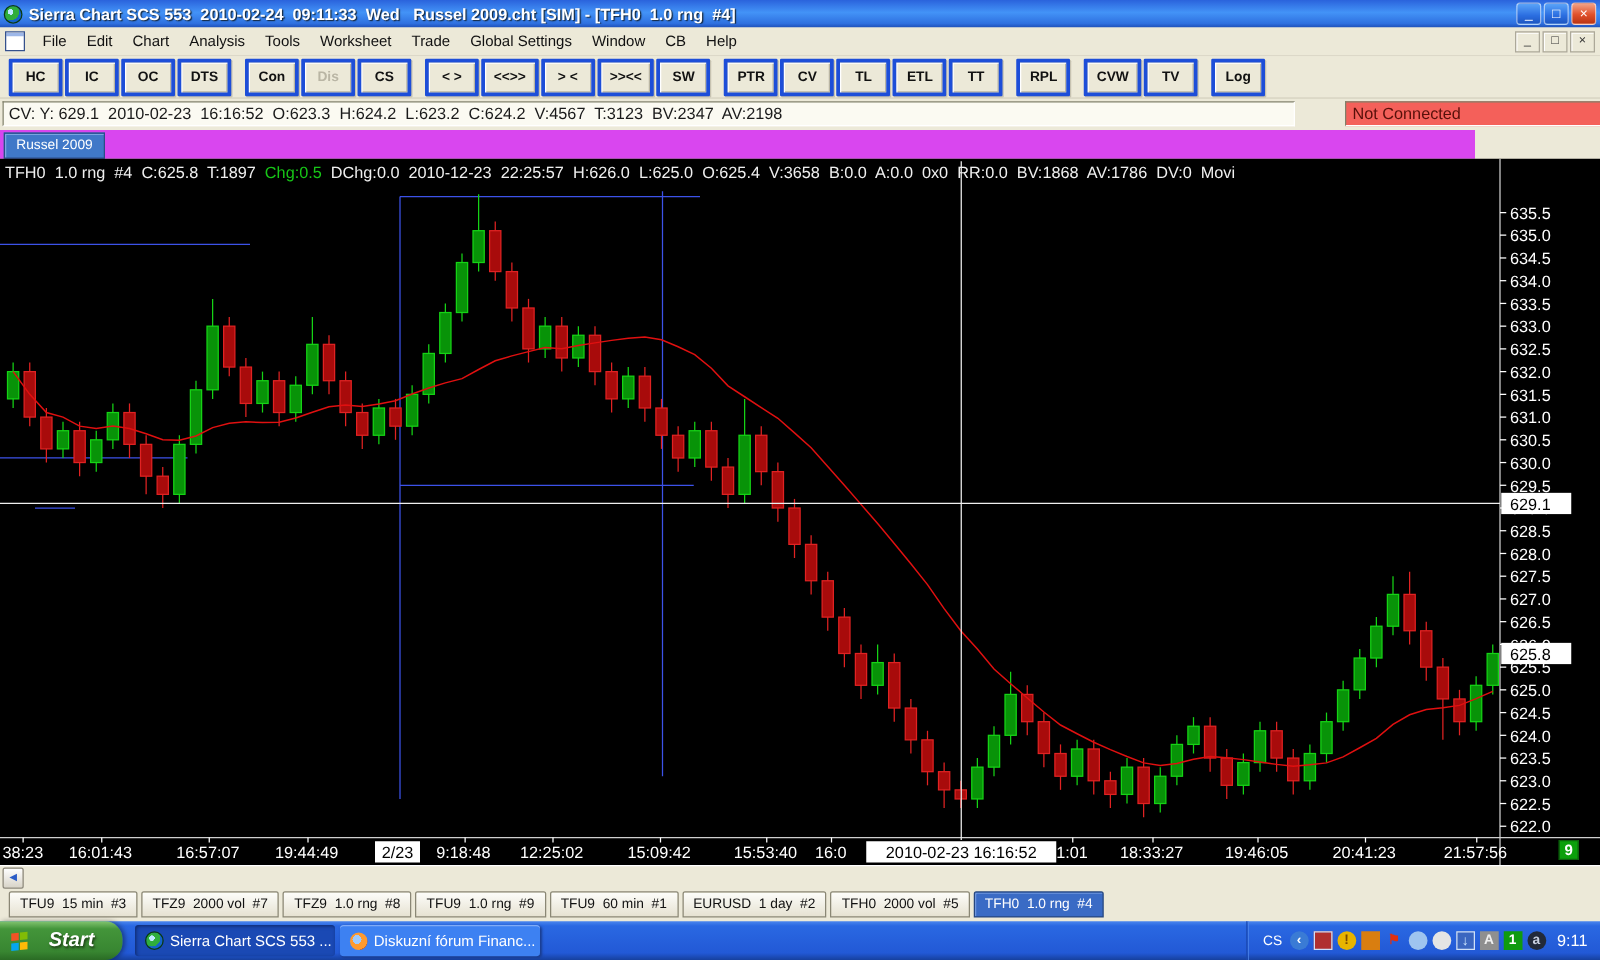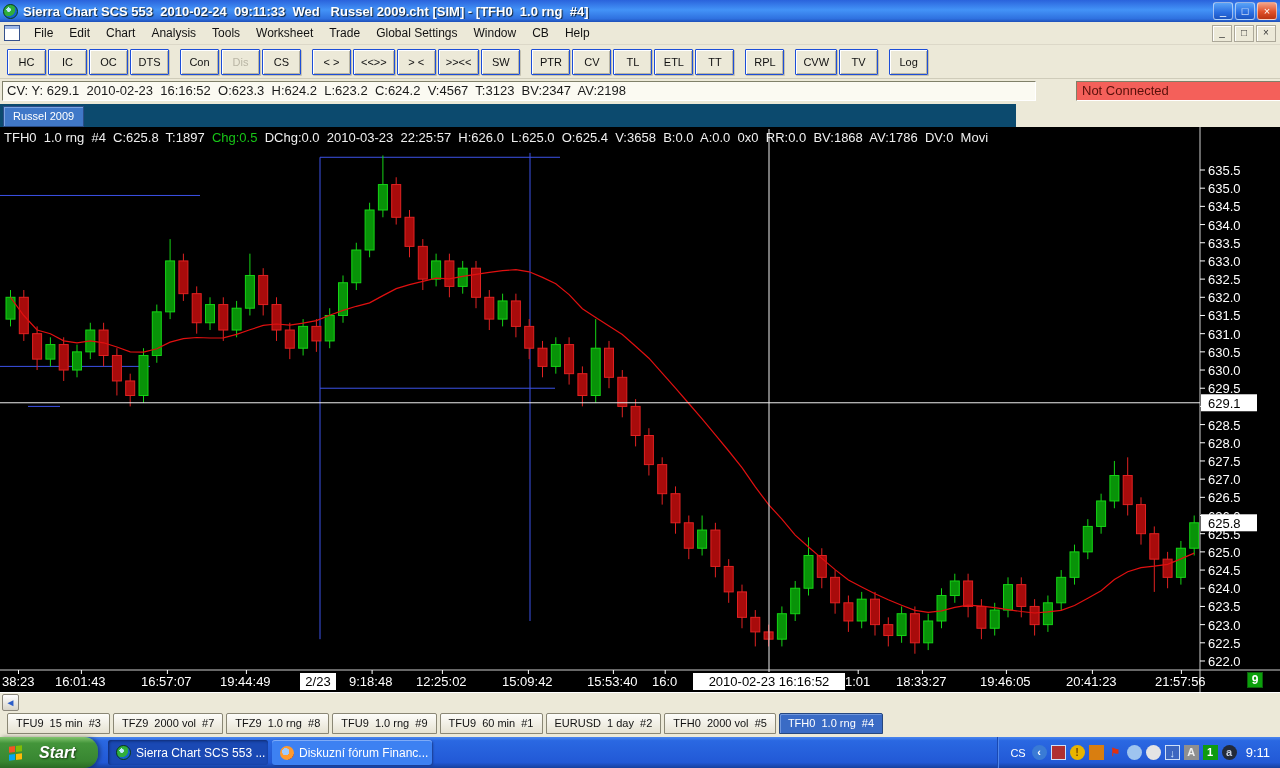--- a/index.html
+++ b/index.html
@@ -28,35 +28,35 @@
   #mdi-controls{margin-left:auto;display:flex;margin-right:4px;}
   .mdi-btn{width:18px;height:15px;margin-left:2px;background:#ece9d8;
     border:1px solid #aca899;box-shadow:inset 1px 1px 0 #fff;
     font-size:10px;line-height:13px;text-align:center;color:#333;}
   
   #toolbar{position:absolute;left:0;top:45px;width:1280px;height:34px;background:#ece9d8;
     display:flex;align-items:center;padding-left:7px;box-sizing:border-box;
     border-bottom:1px solid #cfccba;}
   .tool-btn{height:24px;min-width:23px;padding:0 7px;margin-right:2px;
     display:flex;align-items:center;justify-content:center;
-    background:#ece9d8;border:1px solid #1d4ed8;border-radius:1px;
+    background:#ece9d8;border:3px solid #1d4ed8;border-radius:1px;
     box-shadow:inset 1px 1px 0 #fff,inset -1px -1px 0 #b9b5a2,1px 1px 0 #c6c2b0;
-    font-size:11px;font-weight:normal;color:#111;white-space:pre;}
+    font-size:11px;font-weight:bold;color:#111;white-space:pre;}
   .tool-btn.disabled{color:#b9b5a4;}
   .tool-gap{width:9px;flex:none;}
   
   #statusrow{position:absolute;left:0;top:79px;width:1280px;height:25px;background:#ece9d8;}
   #cv-field{position:absolute;left:2px;top:2px;width:1034px;height:20px;background:#fbfaf2;
     border:1px solid;border-color:#808069 #fff #fff #808069;box-sizing:border-box;
     font-size:13px;line-height:18px;padding-left:4px;white-space:pre;color:#1a1a1a;overflow:hidden;}
   #conn-field{position:absolute;left:1076px;top:2px;width:237px;height:20px;background:#f4605a;
     border:1px solid;border-color:#808069 #fff #fff #808069;box-sizing:border-box;
     font-size:13px;line-height:18px;padding-left:5px;color:#58100a;}
   
-  #tabrow{position:absolute;left:0;top:104px;width:1016px;height:23px;background:#0c4a6e;}
+  #tabrow{position:absolute;left:0;top:104px;width:1180px;height:23px;background:#d946ef;}
   #cb-tab{position:absolute;left:3px;top:2px;padding:3px 9px 4px;background:#4078c8;
     color:#fff;font-size:11px;border:1px solid #2a4d87;box-shadow:inset 1px 1px 0 #7aa4e0;}
   
   #chartarea{position:absolute;left:0;top:127px;width:1280px;height:565px;background:#000;}
   #chart-header{position:absolute;left:4px;top:3px;font-size:13px;color:#efefef;
     white-space:pre;z-index:3;}
   #chart-header .chg{color:#17c517;}
   #chart-svg{position:absolute;left:0;top:0;z-index:2;}
   #update-counter{position:absolute;left:1247px;top:545px;width:16px;height:16px;z-index:4;
     background:#0ba00b;border:1px solid #0b610b;color:#fff;font-size:12px;font-weight:bold;
@@ -164,21 +164,21 @@
   <div id="statusrow">
     <div id="cv-field">CV: Y: 629.1  2010-02-23  16:16:52  O:623.3  H:624.2  L:623.2  C:624.2  V:4567  T:3123  BV:2347  AV:2198</div>
     <div id="conn-field">Not Connected</div>
   </div>
 
   <div id="tabrow">
     <span id="cb-tab">Russel 2009</span>
   </div>
 
   <div id="chartarea">
-    <div id="chart-header"><span>TFH0  1.0 rng  #4  C:625.8  T:1897  </span><span class="chg">Chg:0.5</span><span>  DChg:0.0  2010-03-23  22:25:57  H:626.0  L:625.0  O:625.4  V:3658  B:0.0  A:0.0  0x0  RR:0.0  BV:1868  AV:1786  DV:0  Movi</span></div>
+    <div id="chart-header"><span>TFH0  1.0 rng  #4  C:625.8  T:1897  </span><span class="chg">Chg:0.5</span><span>  DChg:0.0  2010-12-23  22:25:57  H:626.0  L:625.0  O:625.4  V:3658  B:0.0  A:0.0  0x0  RR:0.0  BV:1868  AV:1786  DV:0  Movi</span></div>
     <svg id="chart-svg" width="1280" height="565" style="font-family: &quot;Liberation Sans&quot;, sans-serif;">
         <g>
           <line x1="0" x2="200" y1="68.45900000000165" y2="68.45900000000165" stroke="#3c52e8" stroke-width="1"></line>
           <line x1="0" x2="150" y1="239.39799999999917" y2="239.39799999999917" stroke="#3c52e8" stroke-width="1"></line>
           <line x1="28" x2="60" y1="279.405" y2="279.405" stroke="#3c52e8" stroke-width="1"></line>
           <line x1="320" x2="320" y1="30.270499999999174" y2="512.1729999999991" stroke="#3c52e8" stroke-width="1"></line>
           <line x1="530" x2="530" y1="25.906099999999007" y2="493.98799999999915" stroke="#3c52e8" stroke-width="1"></line>
           <line x1="320" x2="560" y1="30.270499999999174" y2="30.270499999999174" stroke="#3c52e8" stroke-width="1"></line>
           <line x1="320" x2="555" y1="261.21999999999997" y2="261.21999999999997" stroke="#3c52e8" stroke-width="1"></line>
         </g>

